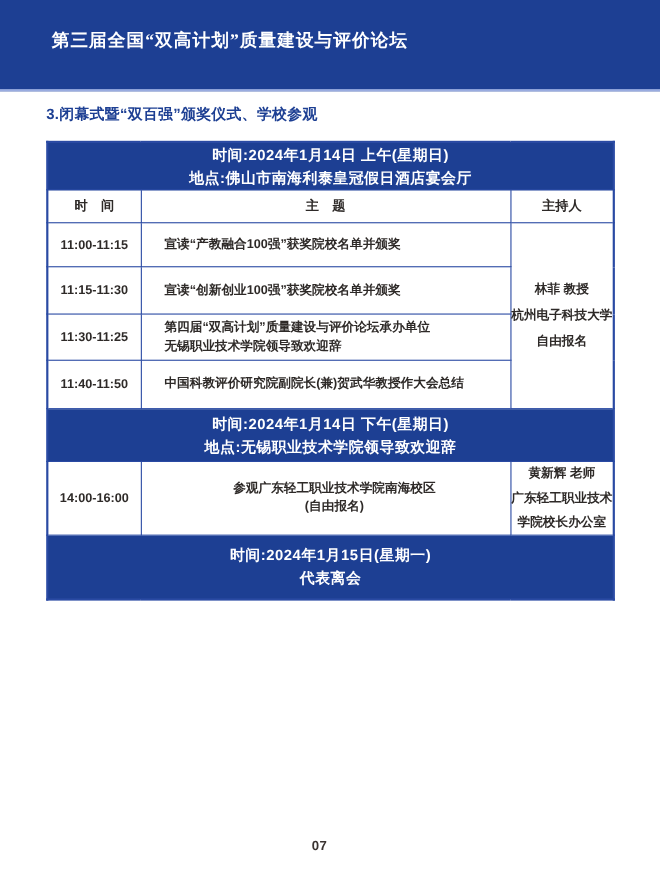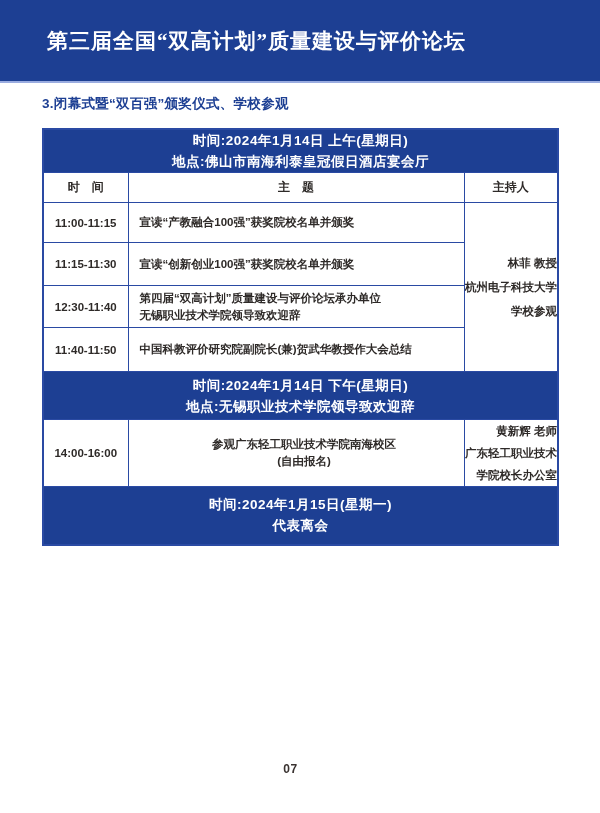--- a/index.html
+++ b/index.html
@@ -20,21 +20,21 @@
   .banner{
     position:absolute;left:0;top:0;width:600px;height:83px;
     background:var(--blue);
     border-bottom:2px solid var(--banner-edge);
   }
   .banner-title{
     position:absolute;left:47px;top:27px;
     color:#ffffff;
     font-family:"Liberation Serif","DejaVu Serif",serif;
     font-weight:bold;
-    font-size:21px;
+    font-size:16px;
     letter-spacing:1px;
     white-space:nowrap;
   }
   .section-title{
     position:absolute;left:42px;top:95px;
     color:var(--blue);
     font-weight:bold;
     font-size:13.5px;
     letter-spacing:0.3px;
     white-space:nowrap;
@@ -70,29 +70,29 @@
     text-align:center;
     font-weight:bold;
     font-size:11.5px;
     color:var(--text-dark);
     white-space:nowrap;
   }
   td.topic{
     font-weight:bold;
     font-size:11.5px;
     color:var(--text-dark);
-    padding-left:11px;
+    padding-left:21px;
     line-height:17px;
   }
   td.topic.centered{
     text-align:center;
     padding-left:16px;
   }
   td.moderator{
-    text-align:right;
+    text-align:center;
     font-weight:bold;
     font-size:11.5px;
     color:var(--text-dark);
     line-height:24px;
   }
   td.moderator.compact{line-height:22px;}
   .page-number{
     position:absolute;left:0;top:762px;width:581px;
     text-align:center;
     font-weight:bold;
@@ -132,31 +132,31 @@
       <td class="colhead">主持人</td>
     </tr>
     <tr style="height:40px;">
       <td class="time">11:00-11:15</td>
       <td class="topic">
         <div>宣读“产教融合100强”获奖院校名单并颁奖</div>
       </td>
       <td class="moderator" rowspan="4">
         <div>林菲 教授</div>
         <div>杭州电子科技大学</div>
-        <div>学校参观</div>
+        <div>自由报名</div>
       </td>
     </tr>
     <tr style="height:43px;">
       <td class="time">11:15-11:30</td>
       <td class="topic">
         <div>宣读“创新创业100强”获奖院校名单并颁奖</div>
       </td>
     </tr>
     <tr style="height:42px;">
-      <td class="time">12:30-11:40</td>
+      <td class="time">11:30-11:25</td>
       <td class="topic">
         <div>第四届“双高计划”质量建设与评价论坛承办单位</div>
         <div>无锡职业技术学院领导致欢迎辞</div>
       </td>
     </tr>
     <tr style="height:44px;">
       <td class="time">11:40-11:50</td>
       <td class="topic">
         <div>中国科教评价研究院副院长(兼)贺武华教授作大会总结</div>
       </td>

